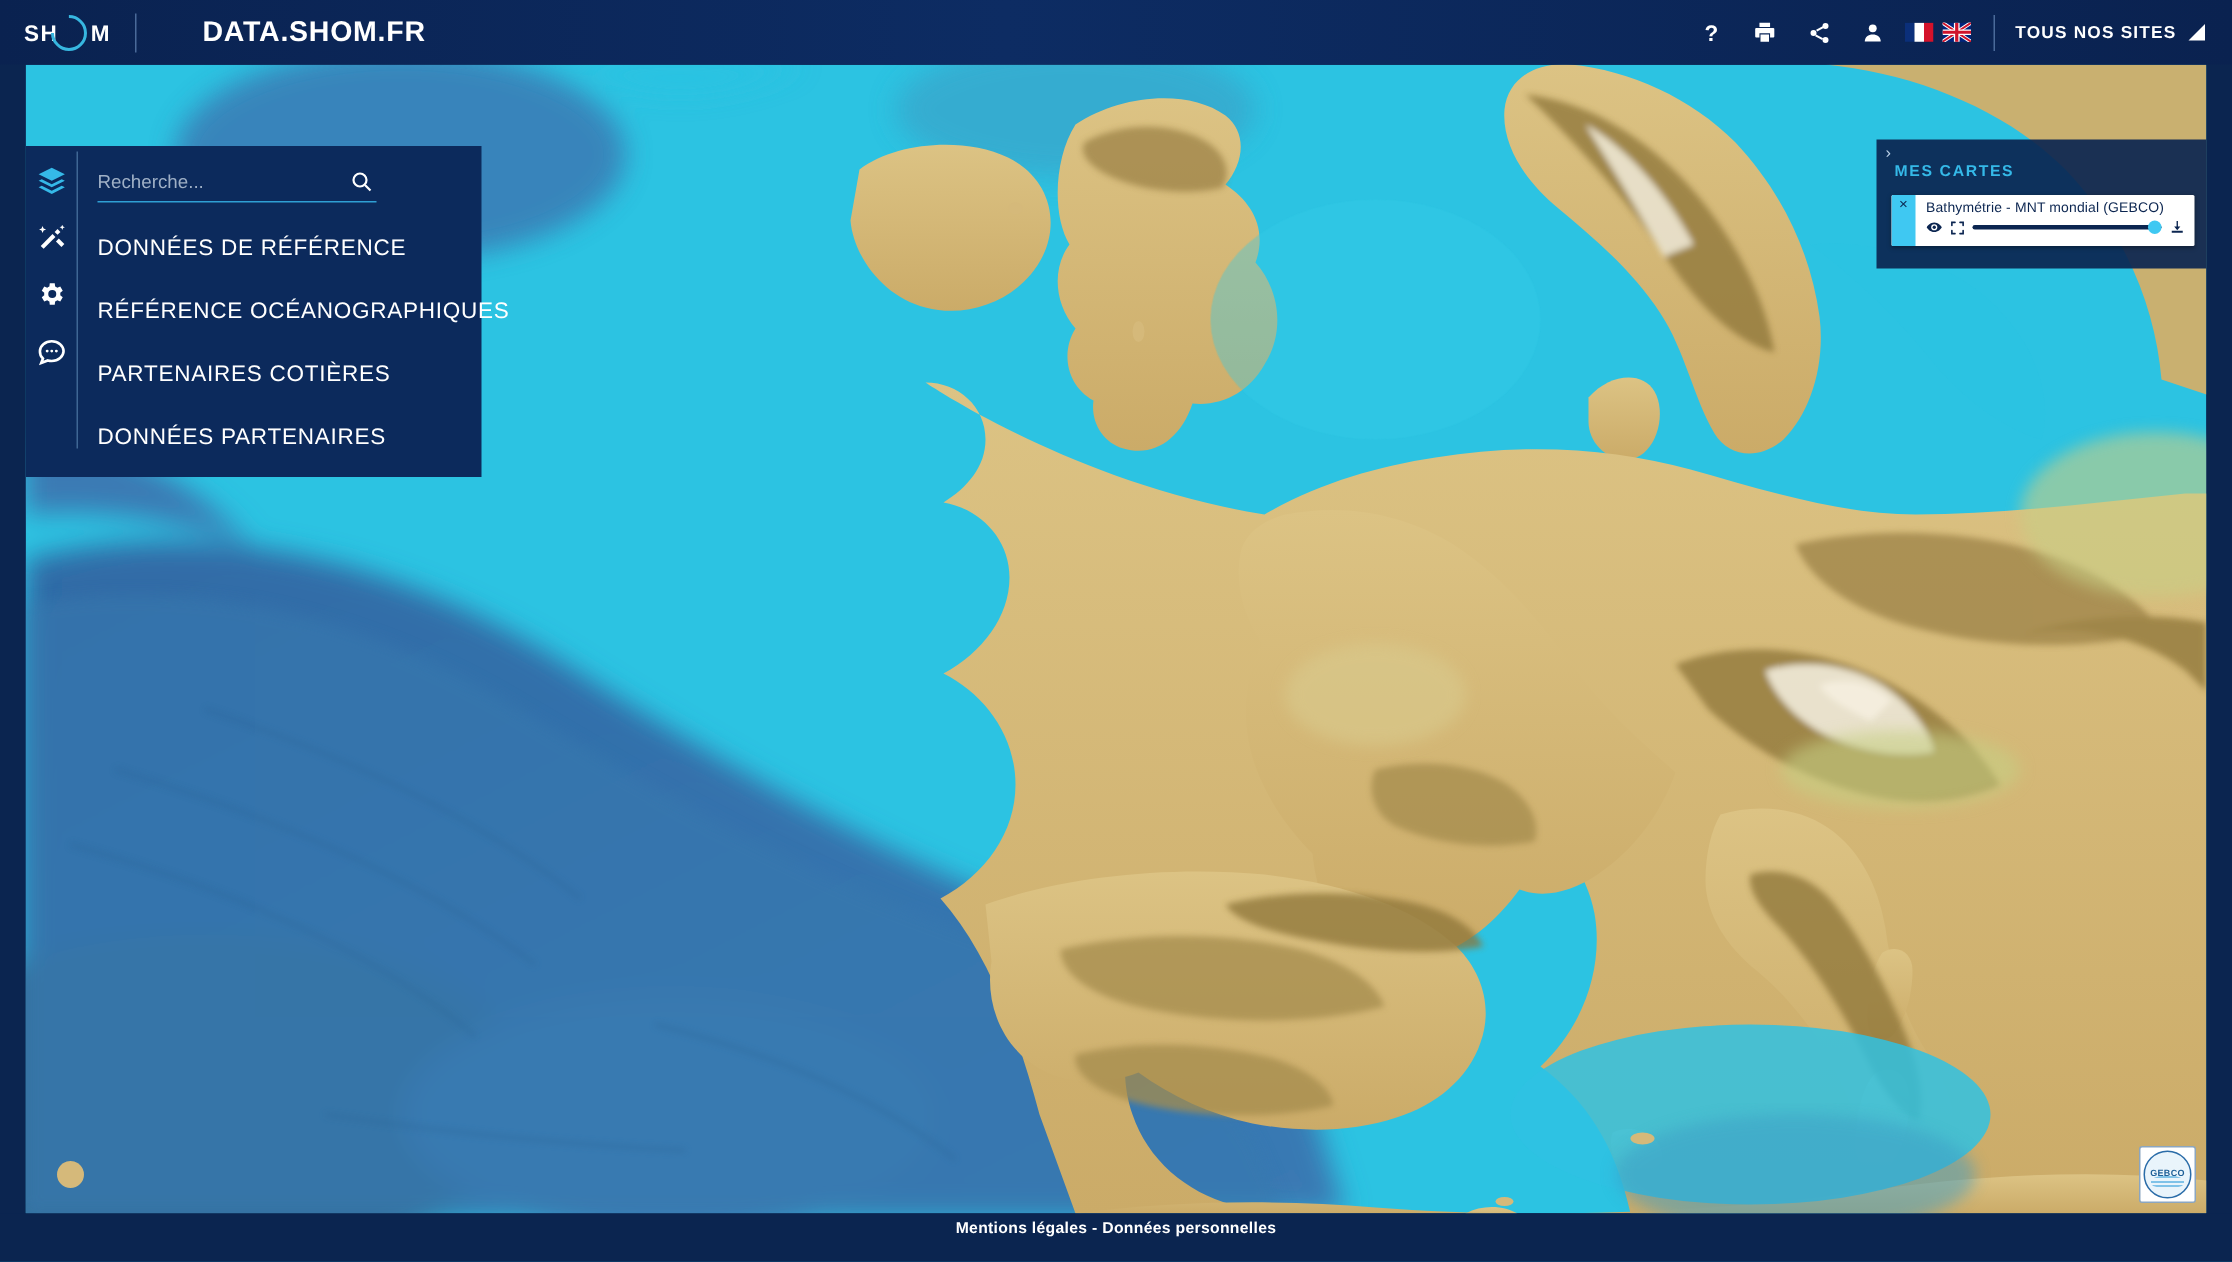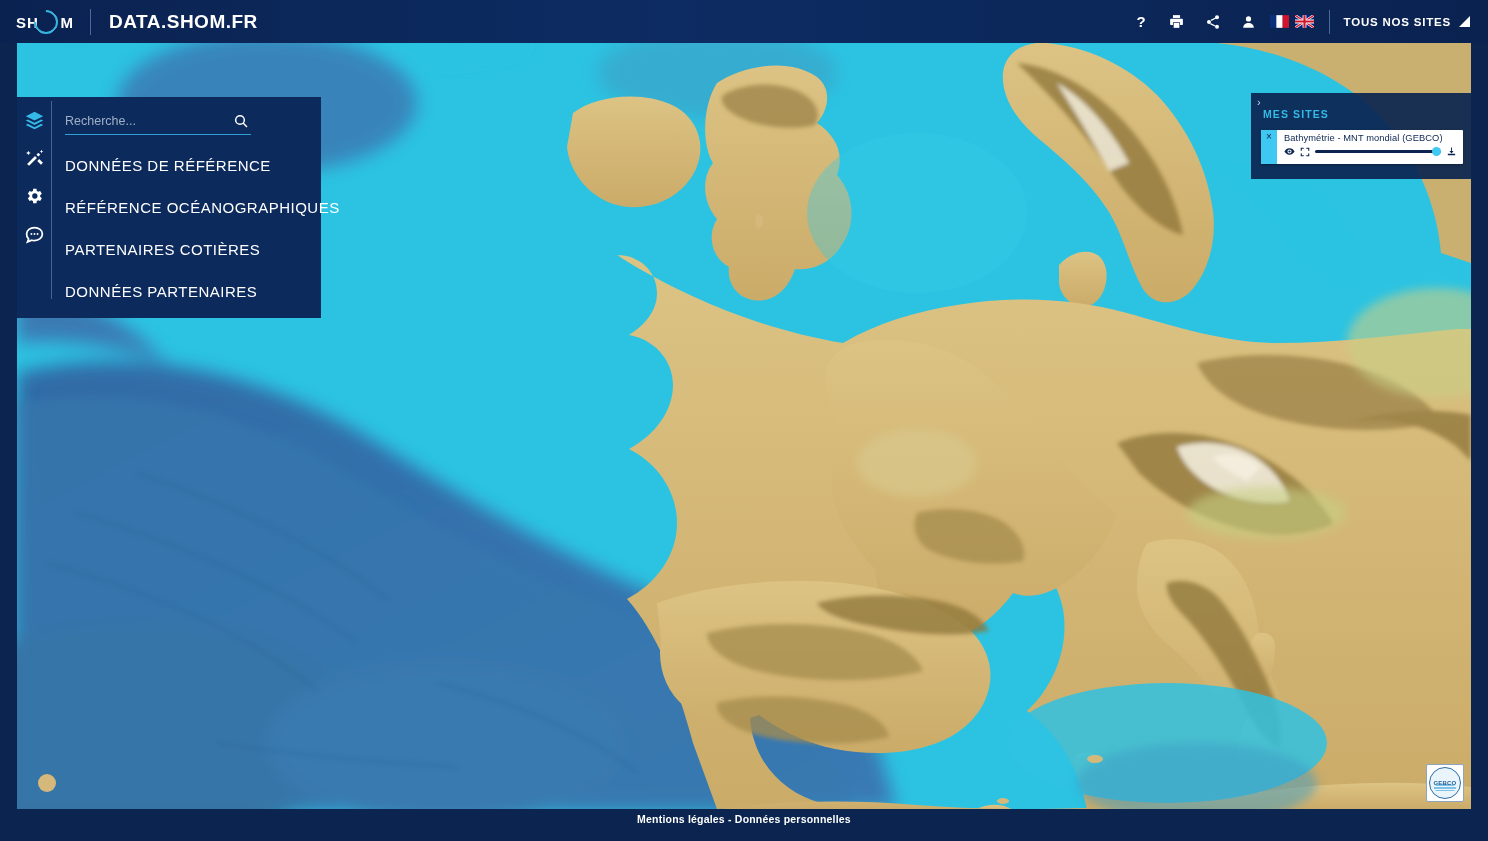--- a/index.html
+++ b/index.html
@@ -26,21 +26,21 @@
   }
   .logo-mark .sh { position: absolute; left: 2px; top: 5px; }
   .logo-mark .m  { position: absolute; right: 2px; top: 5px; }
   .logo-ring {
     position: absolute; left: 20px; top: 1px;
     width: 24px; height: 24px; border-radius: 50%;
     border: 2.5px solid #37b7e0; border-top-color: transparent;
     transform: rotate(-45deg);
   }
   .logo-divider { width: 1px; height: 26px; background: #4a6a99; margin: 0 18px 0 14px; }
-  .site-title { color: #fff; font-size: 19px; font-weight: bold; letter-spacing: .5px; }
+  .site-title { color: #fff; font-size: 19px; font-weight: bold; letter-spacing: .5px; margin-left: 26px; }
 
   .header-right {
     margin-left: auto; display: flex; align-items: center;
     padding-right: 18px; gap: 0px; height: 100%;
   }
   .hicon {
     width: 28px; height: 28px; display: flex; align-items: center; justify-content: center;
     color: #fff; margin: 0 4px; cursor: pointer;
   }
   .hicon svg { display: block; }
@@ -513,21 +513,21 @@
         <div class="menu-item">DONNÉES DE RÉFÉRENCE</div>
         <div class="menu-item">RÉFÉRENCE OCÉANOGRAPHIQUES</div>
         <div class="menu-item">PARTENAIRES COTIÈRES</div>
         <div class="menu-item">DONNÉES PARTENAIRES</div>
       </div>
     </div>
   </div>
 
   <div class="mes-cartes">
     <div class="mc-chevron">›</div>
-    <div class="mc-title">MES SITES</div>
+    <div class="mc-title">MES CARTES</div>
 
     <div class="layer-card">
       <div class="layer-tab">
         <span>×</span>
       </div>
       <div class="layer-main">
         <div class="layer-name">Bathymétrie - MNT mondial (GEBCO)</div>
         <div class="layer-ctrls">
           <span class="lc-icon">
             <svg width="11" height="11" viewBox="0 0 24 24" fill="currentColor">

